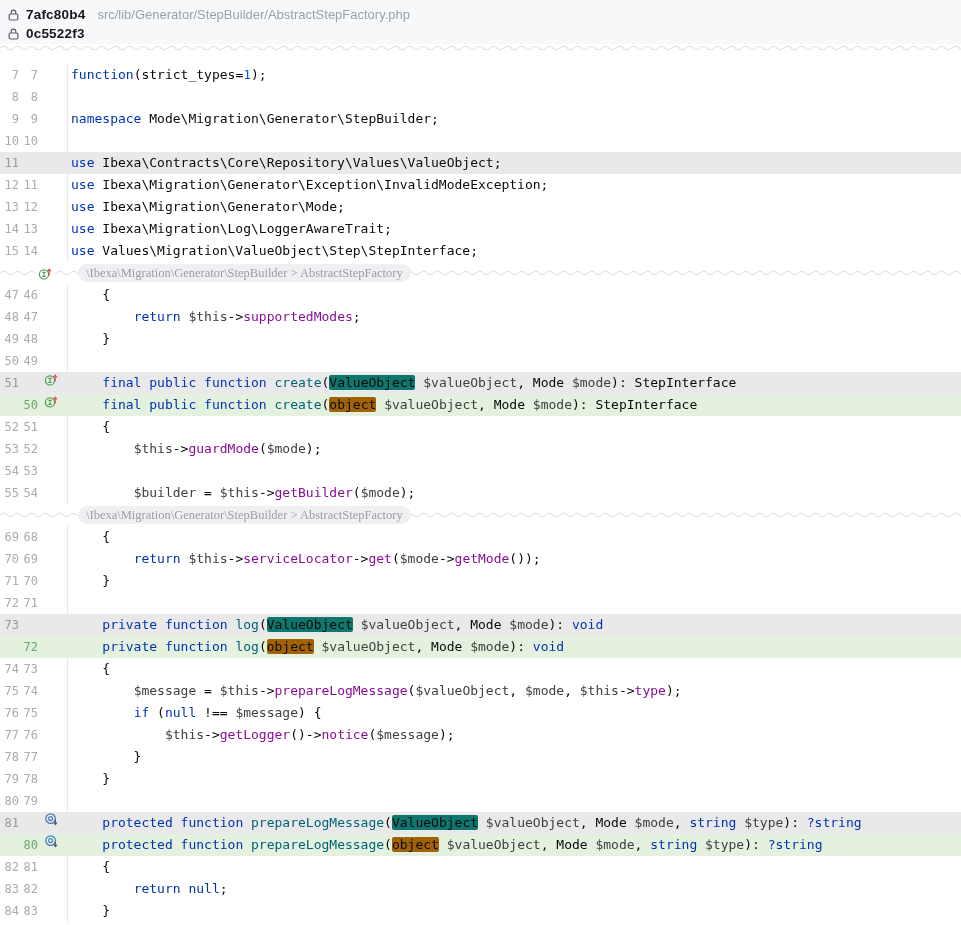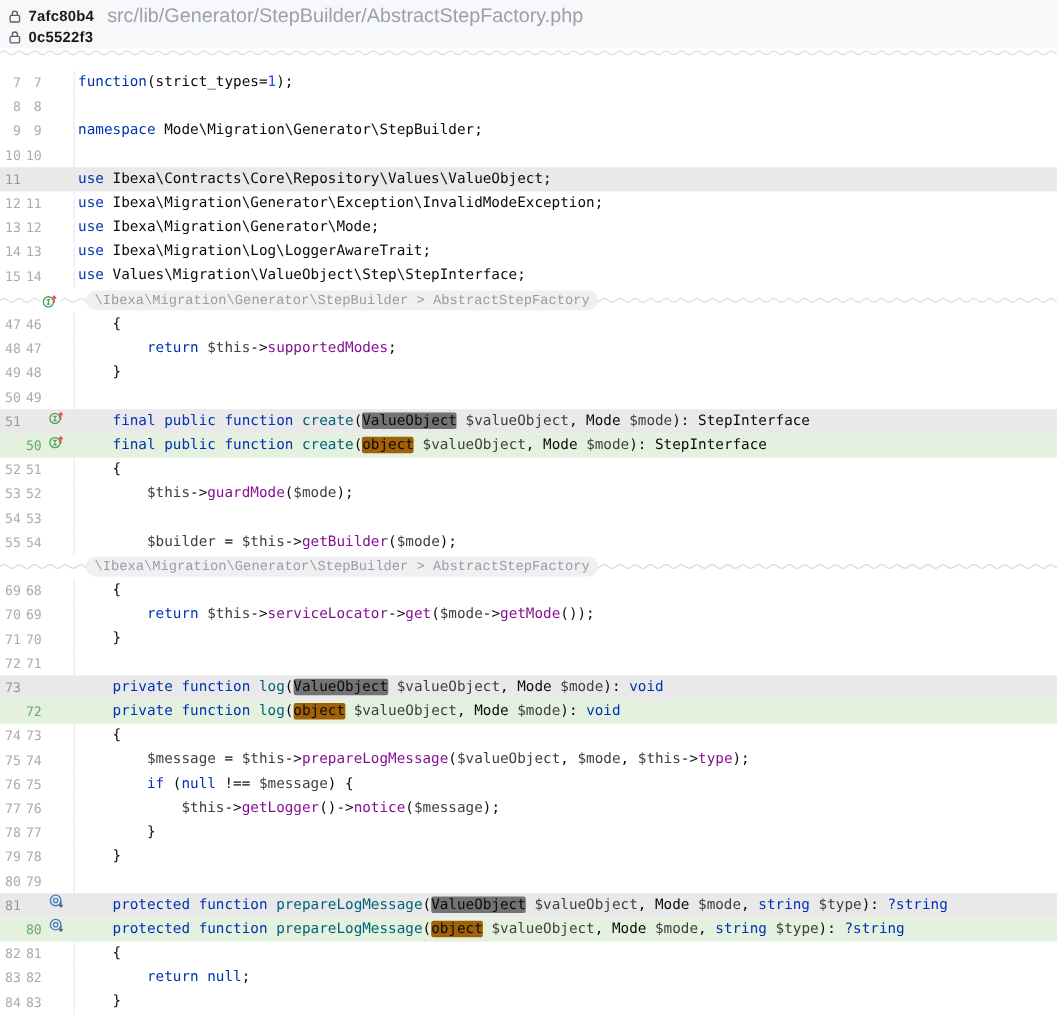--- a/index.html
+++ b/index.html
@@ -11,21 +11,21 @@
   .frag { position:absolute; top:-4px; height:7px; border-radius:4px; background:#d9dbe3; }
   .frag.f1 { left:372px; width:26px; }
   .frag.f2 { left:410px; width:118px; background:#d4d6e0; }
   .frag.f3 { left:536px; width:26px; }
 
   
   header { position:relative; width:100%; height:44px; background:#f7f8fa; padding:5px 16px 0 8px; }
   .commit-row { display:flex; align-items:center; height:19px; }
   .lock { display:inline-flex; width:14px; margin-right:4px; color:#5a5d63; flex:0 0 14px; }
   .hash { font-size:13.5px; font-weight:700; color:#17191c; letter-spacing:.2px; }
-  .fpath { font-size:18px; color:#9ca0a8; margin-left:12px; }
+  .fpath { font-size:13px; color:#9ca0a8; margin-left:12px; }
 
   .wave-strip { position:relative; height:12px; background:#ffffff; }
   .wave-strip svg, .sep-row svg.wave { display:block; }
 
   
   #code { font-family:"DejaVu Sans Mono", monospace; font-size:13px; }
   .spacer { height:8px; }
   .row { display:flex; height:22px; line-height:22px; }
   .gutter { flex:0 0 68px; display:flex; align-items:center; border-right:1px solid #e8e9ec;
             font-size:12px; color:#a9abb0; }
@@ -38,30 +38,30 @@
   .row-del { background:#e9e9e9; }
   .row-del .gutter { border-right-color:transparent; color:#97999f; }
   .row-add { background:#e3f1de; }
   .row-add .gutter { border-right-color:transparent; color:#6ba76c; }
 
   .c-k { color:#0033b3; }          
   .c-n { color:#1750eb; }          
   .c-v { color:#404040; }          
   .c-m { color:#871094; }          
   .c-d { color:#00627a; }          
-  .h-del { background:#737373; border-radius:2px; }
+  .h-del { background:#0f766e; border-radius:2px; }
   .h-add { background:#a16207; border-radius:2px; }
 
   
   .sep-row { position:relative; height:22px; }
   .sep-row svg.wave { position:absolute; left:0; top:7px; }
   .sep-icon { position:absolute; left:36px; top:4px; background:#ffffff; padding:0 2px; }
   .sep-pill { position:absolute; left:78px; top:2px; height:18px; line-height:18px;
               background:#eff0f2; border-radius:9px; padding:0 8px; font-size:12.5px;
-              color:#9b9da3; font-family:Liberation Mono, monospace; white-space:pre; }
+              color:#9b9da3; font-family:Liberation Serif, serif; white-space:pre; }
 </style>
 </head>
 <body>
 
 <div class="screen">
   <div class="frag f1"></div>
   <div class="frag f2"></div>
   <div class="frag f3"></div>
 
   <header>

